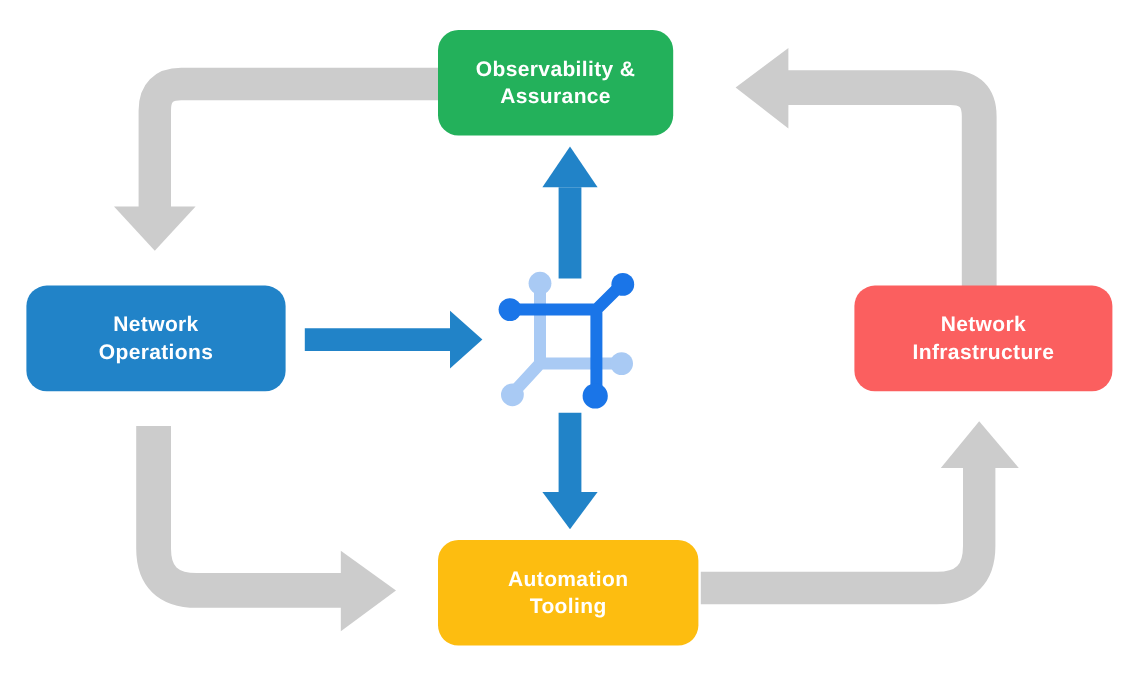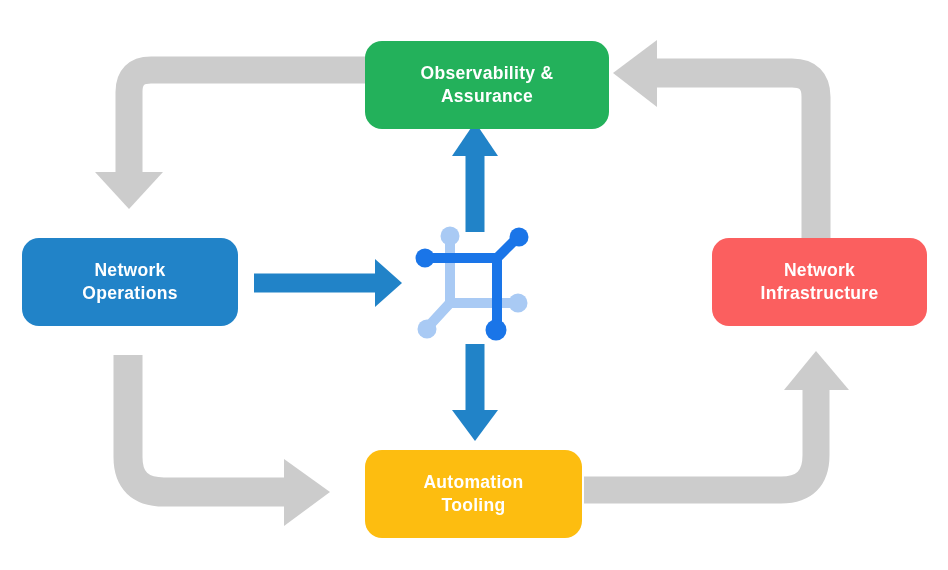--- a/index.html
+++ b/index.html
@@ -25,21 +25,21 @@
   }
   .node .label {
     color: #ffffff;
     font-size: 17.5px;
     font-weight: 600;
     letter-spacing: 0.3px;
     line-height: 23px;
     text-align: center;
     white-space: pre-line;
   }
-  .node-observability   { left: 365px; top: 25px;  width: 244px; height: 88px; margin-top: 16px; }
+  .node-observability   { left: 365px; top: 25px;  width: 196px; height: 88px; }
   .node-operations      { left: 22px;  top: 238px; width: 216px; height: 88px; }
   .node-infrastructure  { left: 712px; top: 238px; width: 215px; height: 88px; }
   .node-automation      { left: 365px; top: 450px; width: 217px; height: 88px; }
 </style>
 </head>
 <body>
 
 <div class="canvas">
 
   <svg class="layer" width="948" height="570" viewBox="0 0 948 570">

